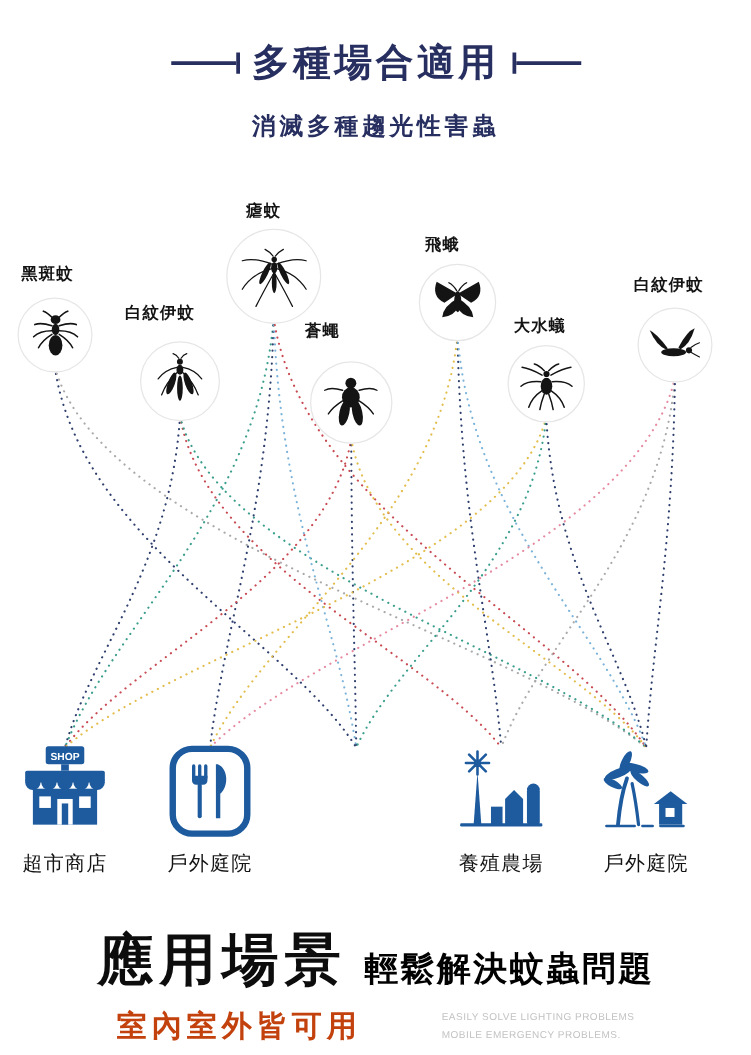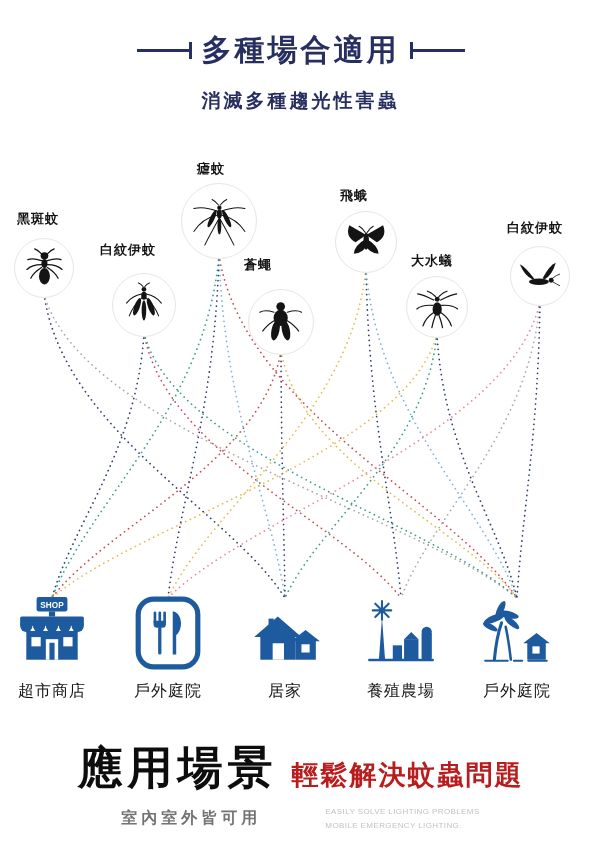--- a/index.html
+++ b/index.html
@@ -31,23 +31,23 @@
   .insect-circle svg { width:74%; height:74%; }
 
   .scene { position:absolute; top:596px; width:110px; z-index:2; display:flex; flex-direction:column; align-items:center; }
   .scene svg { width:74px; height:74px; }
   .scene svg text { font-family:"Liberation Sans","DejaVu Sans",sans-serif; }
   .scene-label { margin-top:11px; font-size:16px; font-weight:normal; color:var(--ink); letter-spacing:1px; white-space:nowrap; }
 
   .footer { position:absolute; left:0; top:738px; width:100%; z-index:3; }
   .footer-row1 { display:flex; justify-content:center; align-items:flex-end; gap:14px; }
   .headline { font-size:45px; font-weight:900; color:#0d0d0d; letter-spacing:5px; }
-  .subheadline { font-size:27px; font-weight:800; color:#b91c1c; padding-bottom:5px; letter-spacing:2px; }
+  .subheadline { font-size:27px; font-weight:800; color:#000000; padding-bottom:5px; letter-spacing:2px; }
   .footer-row2 { display:flex; justify-content:center; align-items:center; gap:22px; margin-top:7px; }
-  .line2 { font-size:16px; font-weight:800; color:#737373; letter-spacing:4px; }
+  .line2 { font-size:24px; font-weight:800; color:#c2410c; letter-spacing:4px; }
   .english { font-size:8px; color:#c2c2c2; text-align:left; line-height:1.7; letter-spacing:0.4px;margin-left:42px; }
 </style>
 </head>
 <body>
 
 <div class="stage" style="--brand: #1d5a9e; --navy: #272e60; --ink: #141414;">
 
   <svg id="lines-svg" viewBox="0 0 601 844">
       <path d="M 44 294 C 63.28 430.8, 231.98 512.88, 285 598" fill="none" stroke="#2e3f6e" stroke-width="1.7" stroke-dasharray="0.1 5" stroke-linecap="round"></path>
       <path d="M 44 294 C 81.84 430.8, 412.94 512.88, 517 598" fill="none" stroke="#a9a9a9" stroke-width="1.7" stroke-dasharray="0.1 5" stroke-linecap="round"></path>
@@ -213,34 +213,20 @@
         <rect x="26.7" y="15" width="2.6" height="12" rx="1.3"></rect>
         <rect x="31.4" y="15" width="2.6" height="12" rx="1.3"></rect>
         <path d="M22 24 h12 v3.5 q0 3.5 -3.5 3.5 h-5 q-3.5 0 -3.5 -3.5 z"></path>
         <rect x="26.4" y="30" width="3.2" height="27" rx="1.6"></rect>
         <path d="M42 15 c8 3 9 17 2 23 v19 h-3.4 V15 z"></path>
       </g>
     </svg>
     <div class="scene-label">戶外庭院</div>
   </div>
 
-  <div class="scene" style="left:230px;">
-    <svg viewBox="0 0 72 72">
-      <g fill="var(--brand)">
-        <rect x="20" y="22" width="5" height="10"></rect>
-        <path d="M6 40 L29 20 L52 40 Z"></path>
-        <rect x="12" y="38" width="34" height="24"></rect>
-        <path d="M42 44 L56 33 L70 44 Z"></path>
-        <rect x="46" y="42" width="20" height="20"></rect>
-        <rect x="24" y="46" width="11" height="16" fill="#ffffff"></rect>
-        <rect x="52" y="47" width="8" height="8" fill="#ffffff"></rect>
-      </g>
-    </svg>
-    <div class="scene-label">居家</div>
-  </div>
 
   <div class="scene" style="left:346px;">
     <svg viewBox="0 0 72 72">
       <g fill="var(--brand)">
         <path d="M17.5 5 v18 M8.5 14 h18 M11 7.5 l13 13 M24 7.5 l-13 13" fill="none" stroke="var(--brand)" stroke-width="2" stroke-linecap="round"></path>
         <circle cx="17.5" cy="14" r="2.6"></circle>
         <path d="M14.5 62 L17.5 21 L20.5 62 Z"></path>
         <rect x="28" y="48" width="9" height="14"></rect>
         <rect x="39" y="42" width="14" height="20"></rect>
         <path d="M39 42 L46 35 L53 42 Z"></path>
@@ -275,18 +261,18 @@
 
   <div class="footer">
     <div class="footer-row1">
       <span class="headline">應用場景</span>
       <span class="subheadline">輕鬆解決蚊蟲問題</span>
     </div>
     <div class="footer-row2">
       <span class="line2">室內室外皆可用</span>
       <div class="english">
         <div>EASILY SOLVE LIGHTING PROBLEMS</div>
-        <div>MOBILE EMERGENCY LIGHTING.</div>
+        <div>MOBILE EMERGENCY PROBLEMS.</div>
       </div>
     </div>
   </div>
 
 </div>
 
 </body></html>

